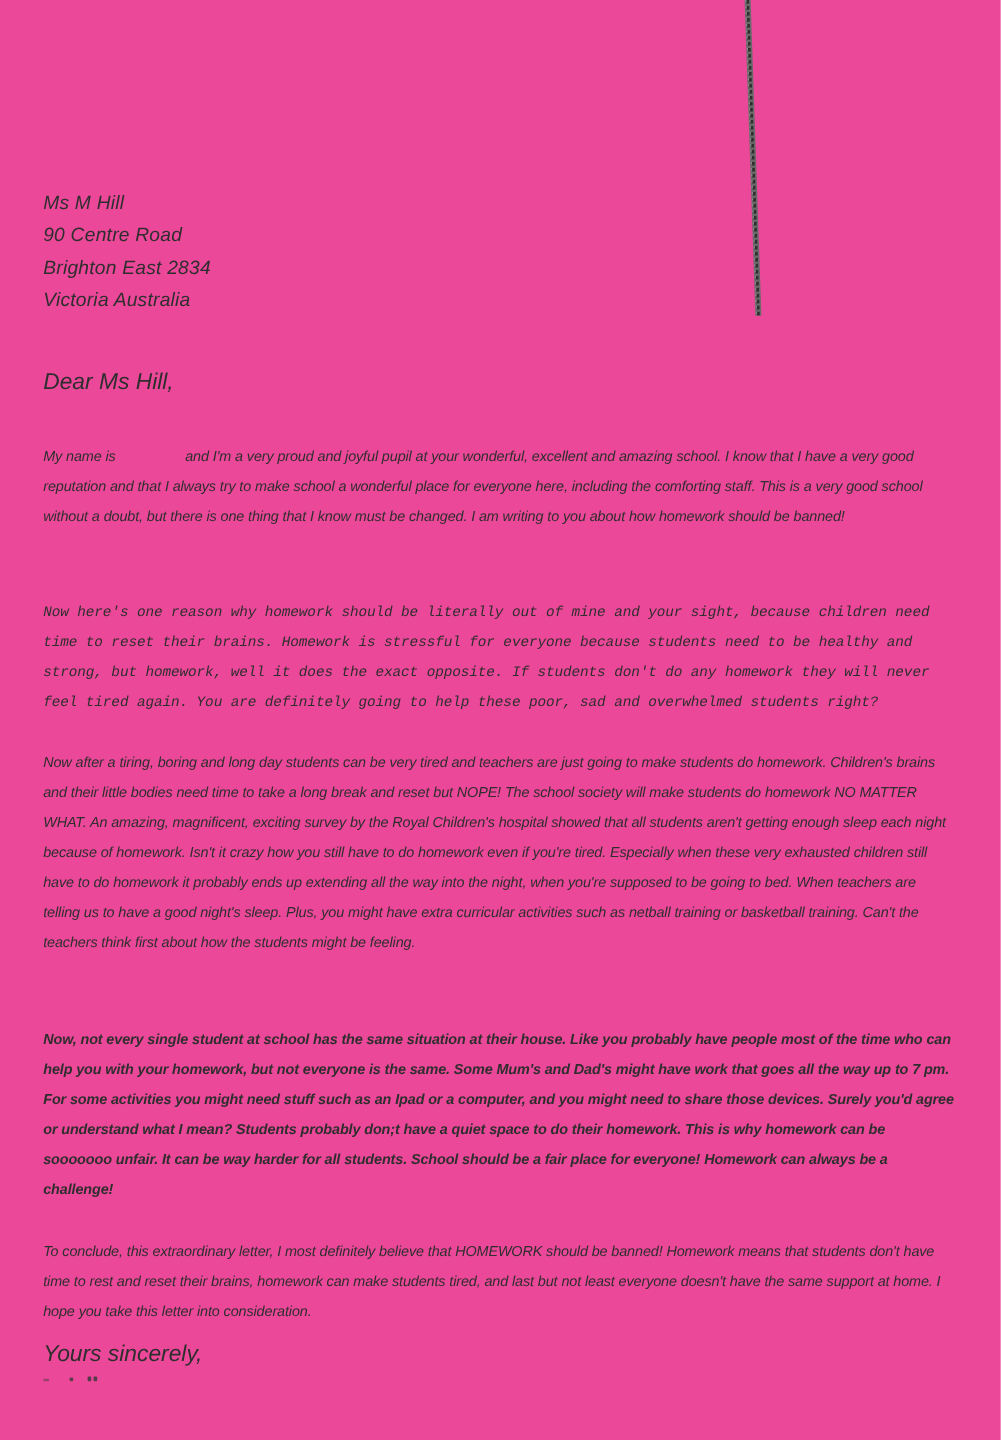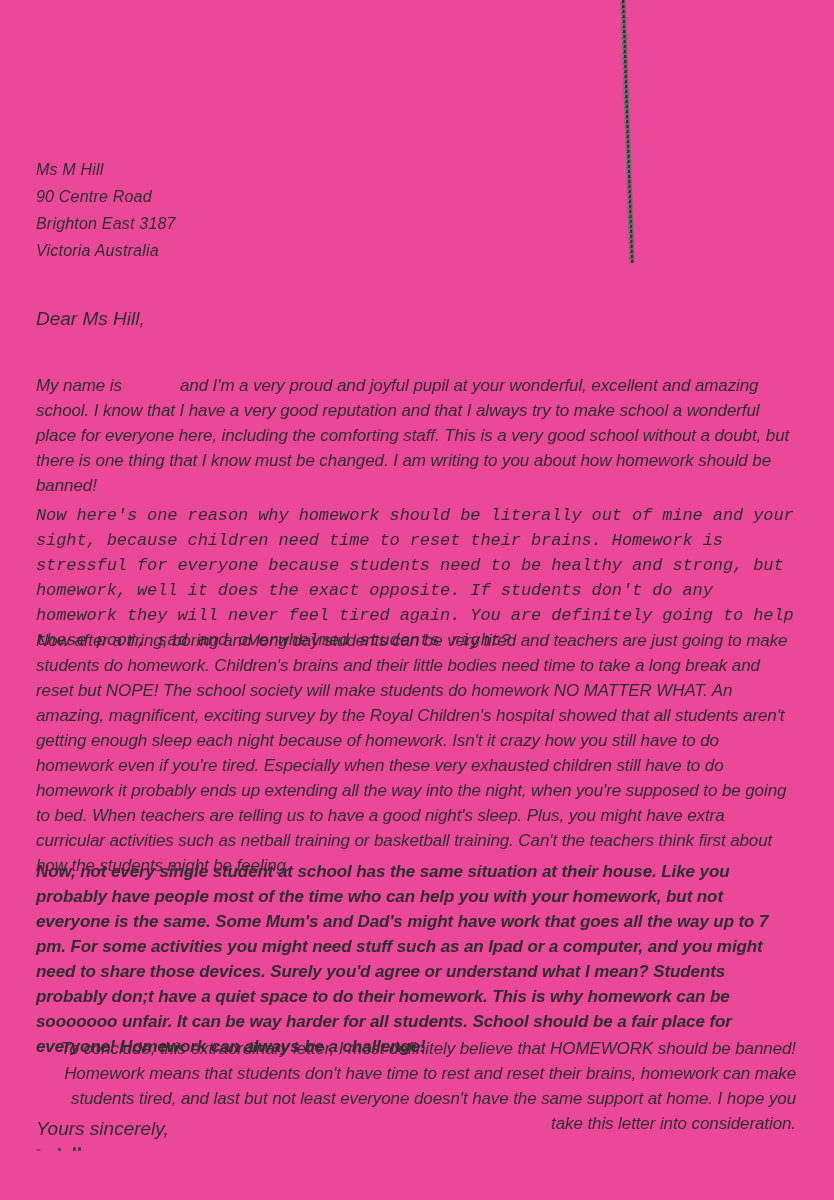--- a/index.html
+++ b/index.html
@@ -32,29 +32,29 @@
   .salutation {
     position: absolute;
     left: 36px;
     top: 308px;
     font-size: 19px;
   }
   .para {
     position: absolute;
     left: 36px;
     width: 760px;
-    font-size: 17px;
+    font-size: 12px;
     line-height: 25px;
     letter-spacing: -0.1px;
   }
   .para-1 { top: 356px; }
   .para-2 { top: 486px; font-family: Liberation Mono, monospace; }
   .para-3 { top: 611px; }
   .para-4 { top: 842px; font-weight: bold; }
-  .para-5 { top: 1019px; text-align: right; }
+  .para-5 { top: 1019px; }
   .redacted-gap {
     display: inline-block;
     width: 58px;
     height: 1px;
   }
   .closing {
     position: absolute;
     left: 36px;
     top: 1118px;
     font-size: 19px;
@@ -89,21 +89,21 @@
 
   <svg class="scan-line" width="834" height="280" viewBox="0 0 834 280" aria-hidden="true">
     <line x1="623" y1="0" x2="632" y2="263" stroke="#6a6a6a" stroke-width="5" stroke-linecap="butt"></line>
     <line x1="623" y1="0" x2="632" y2="263" stroke="#2f2f2f" stroke-width="2.4" stroke-dasharray="3 2"></line>
     <line x1="621.5" y1="0" x2="630.5" y2="263" stroke="#8a8a8a" stroke-width="1" stroke-dasharray="2 3"></line>
   </svg>
 
   <div class="address-block hand">
     <div>Ms M Hill</div>
     <div>90 Centre Road</div>
-    <div>Brighton East 3187</div>
+    <div>Brighton East 2834</div>
     <div>Victoria Australia</div>
   </div>
 
   <div class="salutation hand">Dear Ms Hill,</div>
 
   <p class="para para-1 hand"><span>My name is</span><span class="redacted-gap"></span><span>and I'm a very proud and joyful pupil at your wonderful, excellent  and amazing school. I know that I have a very good reputation and that I always try to make school a wonderful place for everyone here, including the comforting  staff. This is a very good school without a doubt, but there is one thing that I know must be changed. I am writing to you about how homework should be banned!</span></p>
 
   <p class="para para-2 hand">Now here's one reason why homework should be literally out of mine and your sight, because children need time to reset their brains. Homework is stressful for everyone because students need to be healthy and strong, but homework, well it does the exact opposite. If students don't do any homework they will never feel tired again. You are definitely going to help these poor, sad and overwhelmed students right?</p>
 
   <p class="para para-3 hand">Now after a tiring, boring and long day students can be very tired and teachers are just going to make students do homework. Children's brains and  their little bodies need time to take a long break and reset but NOPE! The school society will  make students do homework NO MATTER  WHAT. An amazing,  magnificent, exciting survey by the Royal Children's hospital showed that all  students aren't getting enough sleep each night because of homework. Isn't it crazy how you still have to do homework even if you're tired. Especially when these very exhausted children still have to do homework it probably ends up extending all the way into the night, when you're supposed to be going to bed. When teachers are telling us to have a good night's sleep. Plus, you might have extra curricular activities such  as netball training or basketball  training. Can't the teachers think first  about how the students might be feeling.</p>

